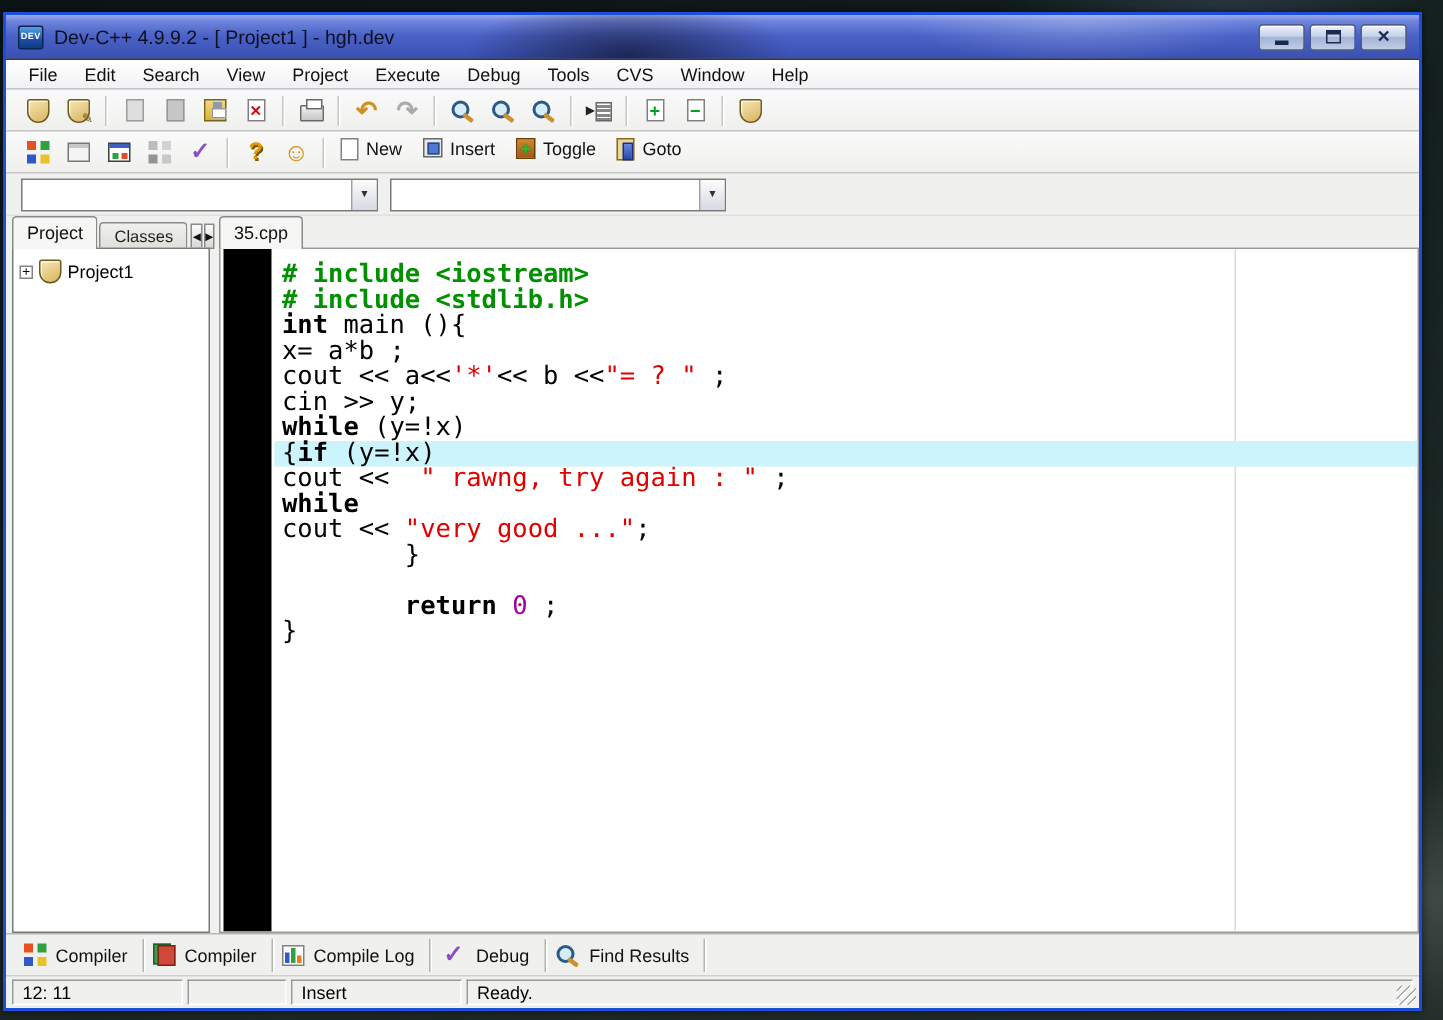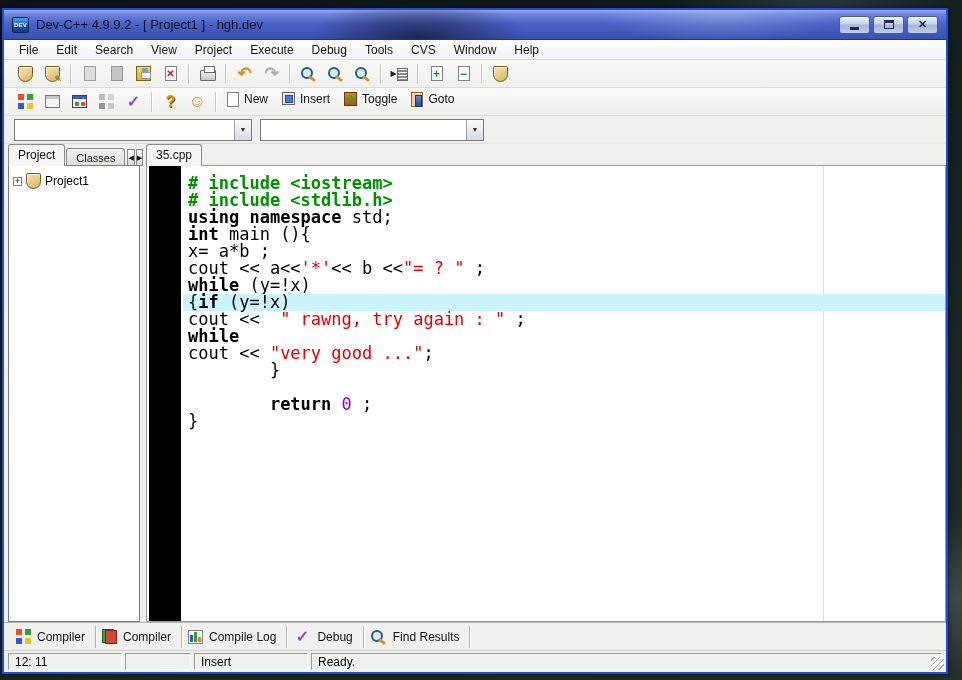--- a/index.html
+++ b/index.html
@@ -379,24 +379,24 @@
     <div class="rightcol">
       <div class="tabrow">
         <div class="tab active">35.cpp</div>
       </div>
       <div class="editorbox">
         <div class="gutter"></div>
         <div class="marginline"></div>
         <div class="codewrap">
             <div class="code-line"><span class="c-pre"># include &lt;iostream&gt;</span></div>
             <div class="code-line"><span class="c-pre"># include &lt;stdlib.h&gt;</span></div>
-            <div class="code-line"><span class="c-kw">using</span><span> </span><span class="c-kw">namespace</span><span> std;</span></div>
             <div class="code-line"><span class="c-kw">int</span><span> main (){</span></div>
             <div class="code-line"><span>x= a*b ;</span></div>
             <div class="code-line"><span>cout &lt;&lt; a&lt;&lt;</span><span class="c-str">'*'</span><span>&lt;&lt; b &lt;&lt;</span><span class="c-str">"= ? "</span><span> ;</span></div>
+            <div class="code-line"><span>cin &gt;&gt; y;</span></div>
             <div class="code-line"><span class="c-kw">while</span><span> (y=!x)</span></div>
             <div class="code-line hl"><span>{</span><span class="c-kw">if</span><span> (y=!x)</span></div>
             <div class="code-line"><span>cout &lt;&lt;  </span><span class="c-str">" rawng, try again : "</span><span> ;</span></div>
             <div class="code-line"><span class="c-kw">while</span></div>
             <div class="code-line"><span>cout &lt;&lt; </span><span class="c-str">"very good ..."</span><span>;</span></div>
             <div class="code-line"><span>        }</span></div>
             <div class="code-line"></div>
             <div class="code-line"><span>        </span><span class="c-kw">return</span><span> </span><span class="c-num">0</span><span> ;</span></div>
             <div class="code-line"><span>}</span></div>
           </div>

